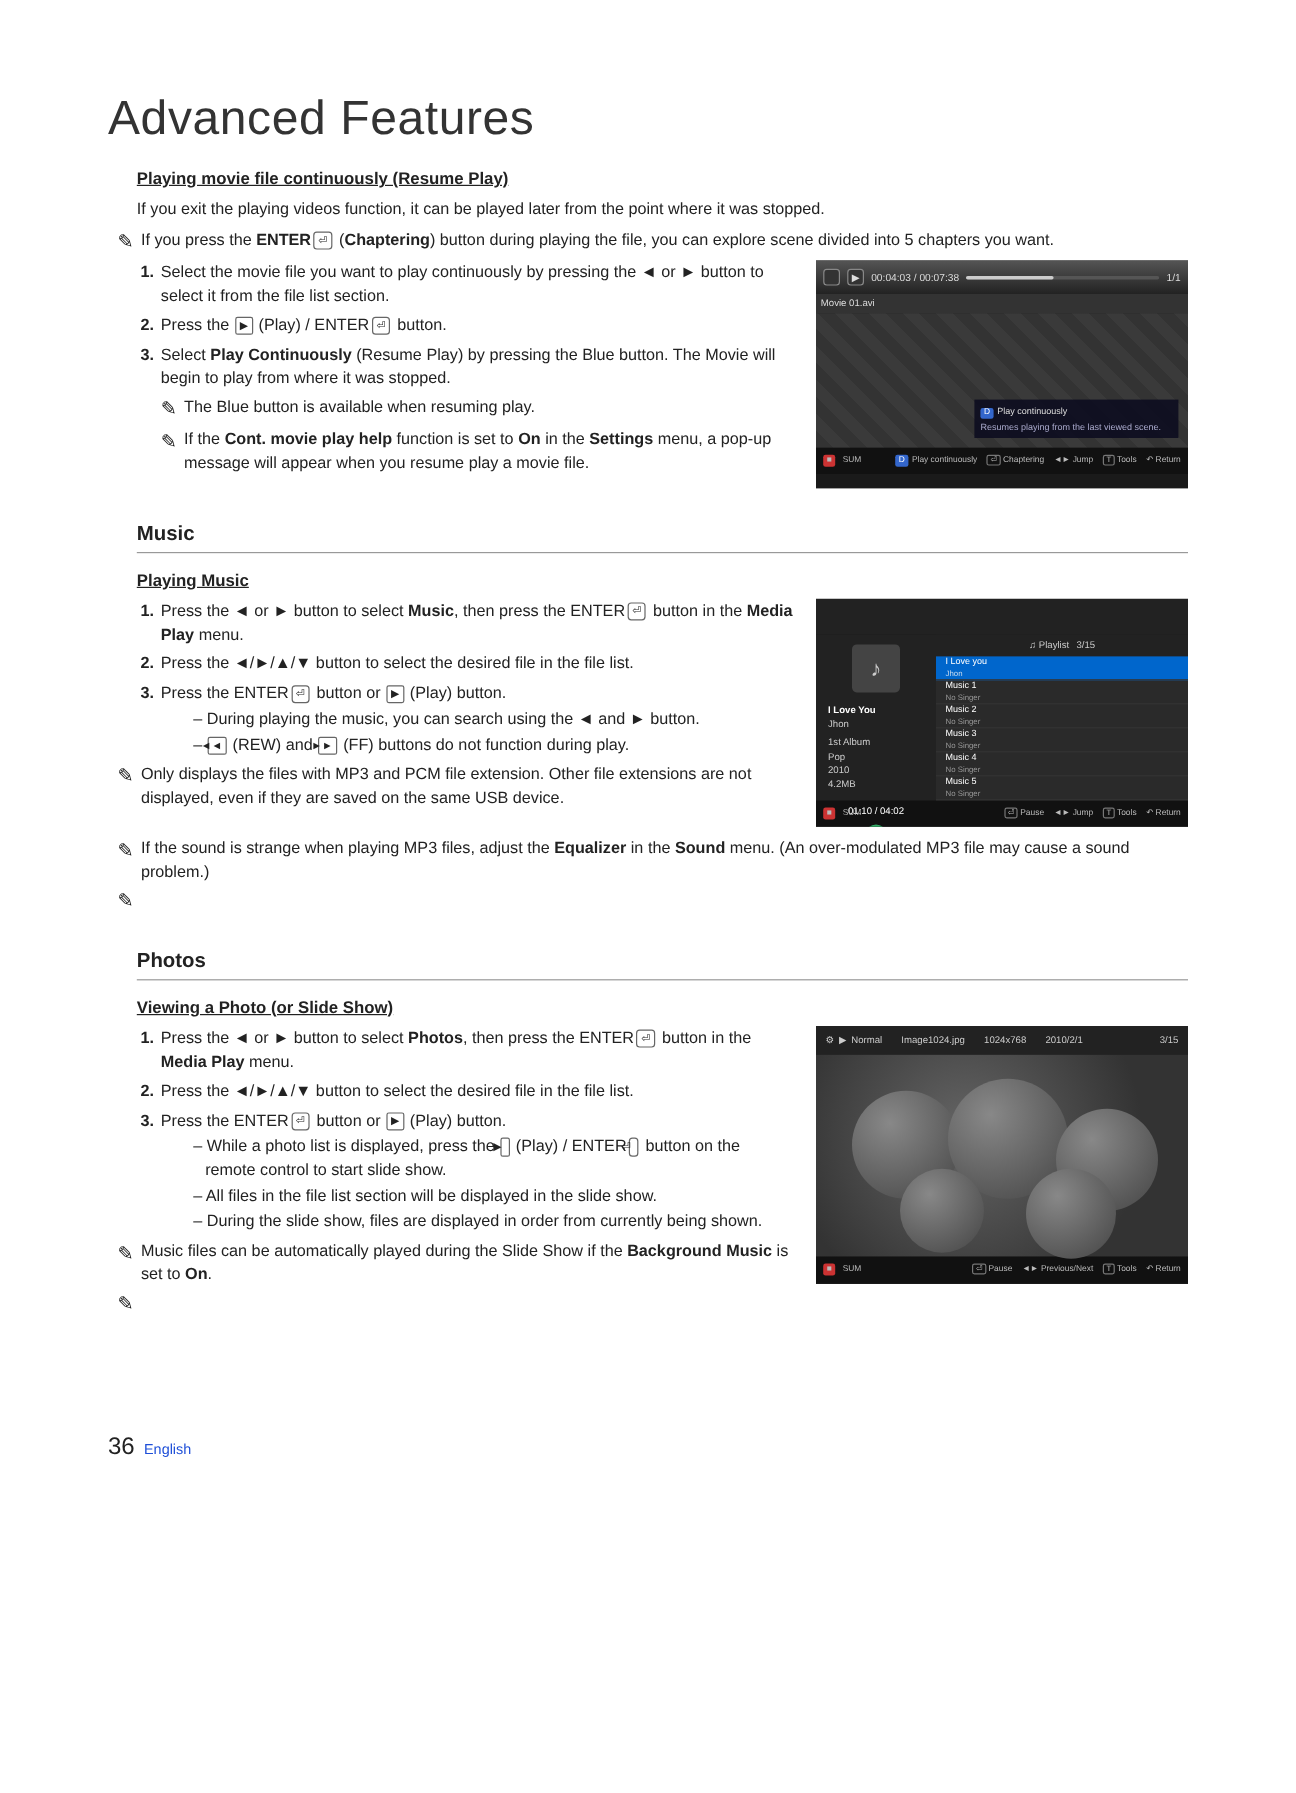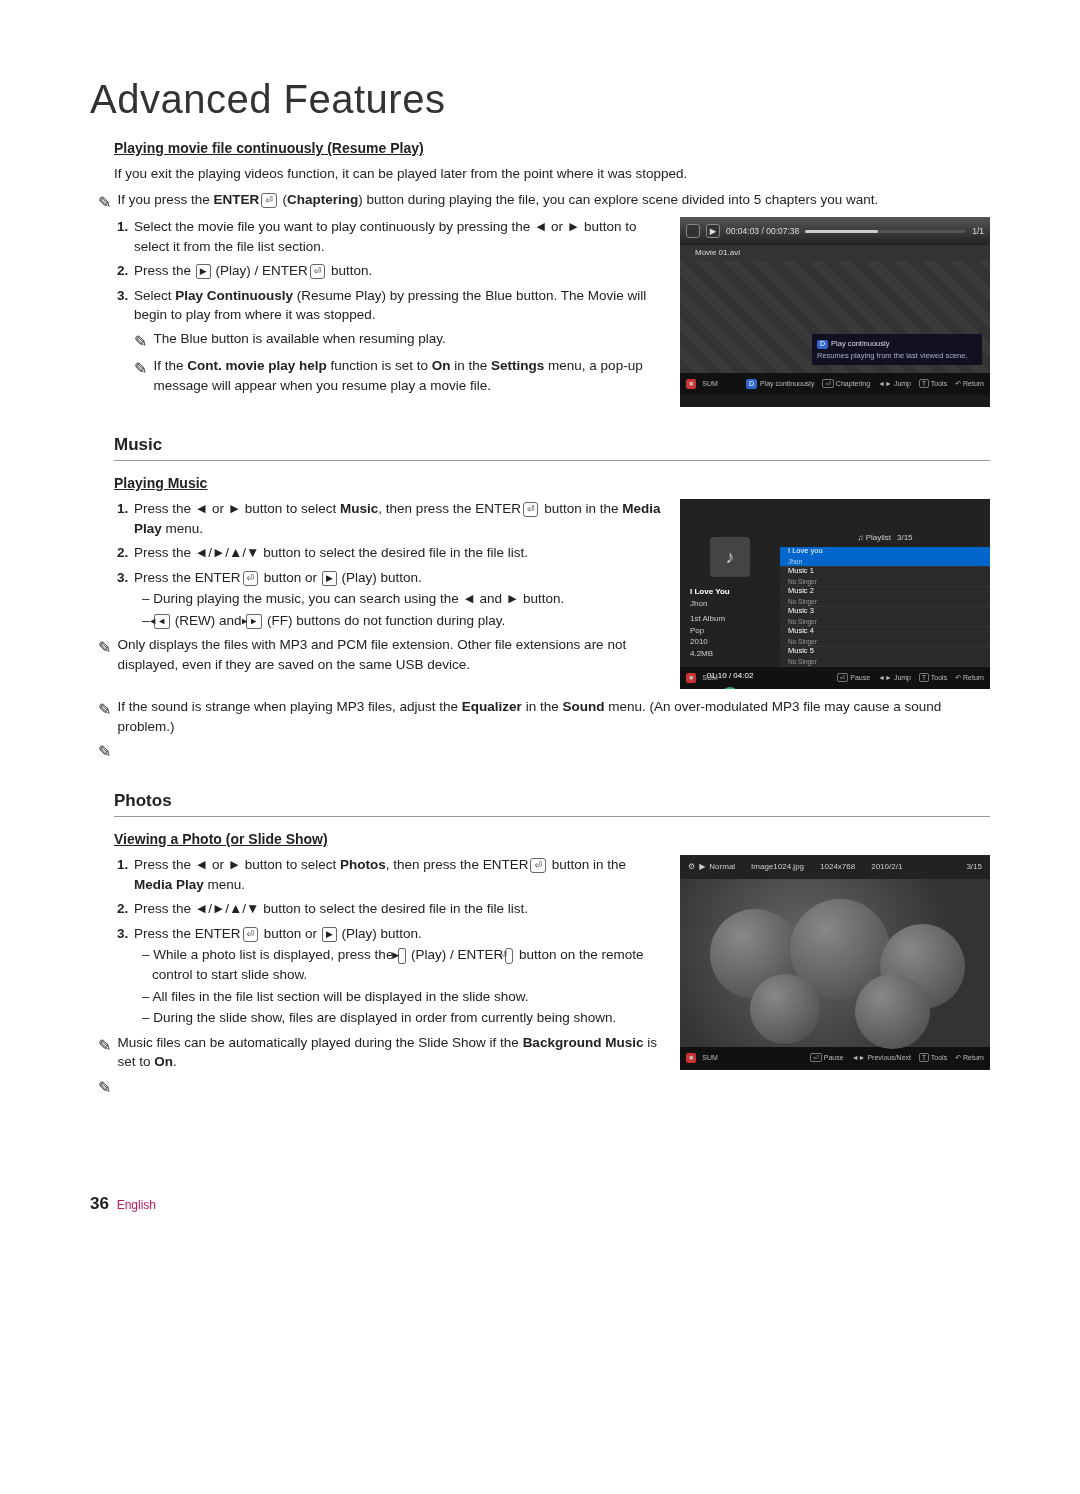--- a/index.html
+++ b/index.html
@@ -31,21 +31,21 @@
   .note-row.nested { margin-left: 45px; }
   .write-icon {
     font-size: 16px;
     margin-right: 6px;
     margin-top: 1px;
     flex: 0 0 auto;
   }
   ol.num-list { list-style: decimal; margin-left: 42px; padding-left: 0; }
   ol.num-list > li { padding-left: 2px; margin-bottom: 5px; }
   ol.num-list > li::marker { font-weight: bold; }
-  .sub-dash { margin-left: 8px; text-indent: -10px; padding-left: 10px; margin-top:2px; margin-bottom:2px;}
+  .sub-dash { margin-left: 27px; text-indent: -10px; padding-left: 10px; margin-top:2px; margin-bottom:2px;}
   .content-row { display: flex; align-items: flex-start; gap: 18px; }
   .content-left { flex: 1 1 auto; min-width:0; }
   .content-right { flex: 0 0 310px; }
   .section-head {
     font-weight: bold;
     font-size: 17px;
     border-bottom: 1px solid #999;
     padding-bottom: 2px;
     margin-top: 26px;
     margin-bottom: 12px;
@@ -59,21 +59,21 @@
     position: relative;
     overflow: hidden;
   }
   .screen-movie { height: 190px; }
   .screen-music { height: 190px; }
   .screen-photo { height: 215px; }
   .movie-topbar { height: 28px; background: linear-gradient(#555,#222); display:flex; align-items:center; padding:0 6px; gap:6px;}
   .movie-topbar .mini-icon { width:14px;height:14px;border:1px solid #888;border-radius:3px;background:#333;}
   .progress-track{flex:1;height:3px;background:#555;position:relative;border-radius:2px;}
   .progress-fill{height:3px;width:45%;background:#ccc;border-radius:2px;}
-  .movie-filename{background:#333;padding:2px 15px;font-size:8px;}
+  .movie-filename{background:#333;padding:2px 4px;font-size:8px;}
   .movie-image-area{height:112px;background:repeating-linear-gradient(45deg,#333,#333 10px,#3a3a3a 10px,#3a3a3a 20px);position:relative;}
   .movie-popup{position:absolute;right:8px;bottom:8px;width:170px;background:rgba(10,10,30,0.85);padding:5px;font-size:7.5px;line-height:1.2;}
   .dkey{display:inline-block;background:#36c;color:#fff;border-radius:2px;padding:0 3px;margin-right:3px;font-size:7px;}
   .screen-footer{height:22px;background:#111;display:flex;align-items:center;padding:0 6px;gap:6px;font-size:7px;color:#bbb;}
   .screen-footer .right{margin-left:auto;display:flex;gap:8px;align-items:center;}
   .kbox{border:1px solid #777;padding:0 2px;border-radius:2px;font-size:6.5px;}
   .music-top-pad{height:30px;background:#222;}
   .music-main{display:flex;height:138px;}
   .music-left{width:100px;background:#222;text-align:center;padding-top:8px;}
   .music-note{width:40px;height:40px;margin:0 auto 5px;background:#444;border-radius:4px;display:flex;align-items:center;justify-content:center;font-size:18px;color:#ccc;}
@@ -85,21 +85,21 @@
   .playlist-head{display:flex;justify-content:center;align-items:center;gap:6px;padding:3px 8px;background:#222;font-size:8px;color:#ccc;}
   .plist-row{display:flex;flex-direction:column;justify-content:center;padding:2px 8px;height:20px;border-bottom:1px solid #333;font-size:7.5px;}
   .plist-row.sel{background:#06c;color:#fff;}
   .plist-row .t{color:#fff;}
   .plist-row .s{color:#999;font-size:6.5px;}
   .plist-row.sel .s{color:#cde;}
   .photo-head{height:24px;background:#222;display:flex;align-items:center;padding:0 8px;gap:16px;font-size:8px;color:#ccc;}
   .photo-head .first{display:flex;align-items:center;gap:4px;}
   .photo-image-area{height:168px;background:radial-gradient(circle at 40% 40%, #666 0%, #333 70%);position:relative;}
   .fruit{position:absolute;border-radius:50%;background:radial-gradient(circle at 35% 30%, #888, #444);}
-  .page-lang{font-size:12px;color:#be185d;margin-left:4px;text-align:right;}
+  .page-lang{font-size:12px;color:#1d4ed8;margin-left:4px;text-align:right;}
   .enter-sym{display:inline-block;border:1px solid #666;border-radius:3px;font-size:9px;padding:0 3px;vertical-align:1px;margin:0 2px;}
   b,strong{font-weight:bold;}
   .inline-play{display:inline-block;border:1px solid #666;padding:0 3px;font-size:9px;border-radius:2px;vertical-align:1px;margin:0 1px;}
 </style>
 </head>
 <body>
 
 <h1 class="page-title">Advanced Features</h1>
 
 <div class="section-sub-u">Playing movie file continuously (Resume Play)</div>
@@ -313,15 +313,15 @@
           <span>◄► <span>Previous/Next</span></span>
           <span><span class="kbox">T</span> <span>Tools</span></span>
           <span>↶ <span>Return</span></span>
         </div>
       </div>
     </div>
   </div>
 </div>
 
 <div style="margin-top:90px;">
-  <span class="page-num-inline" style="font-size:17px;font-weight:bold;">36</span>
+  <span class="page-num-inline" style="font-size:20px;font-weight:normal;">36</span>
   <span class="page-lang">English</span>
 </div>
 
 </body></html>

